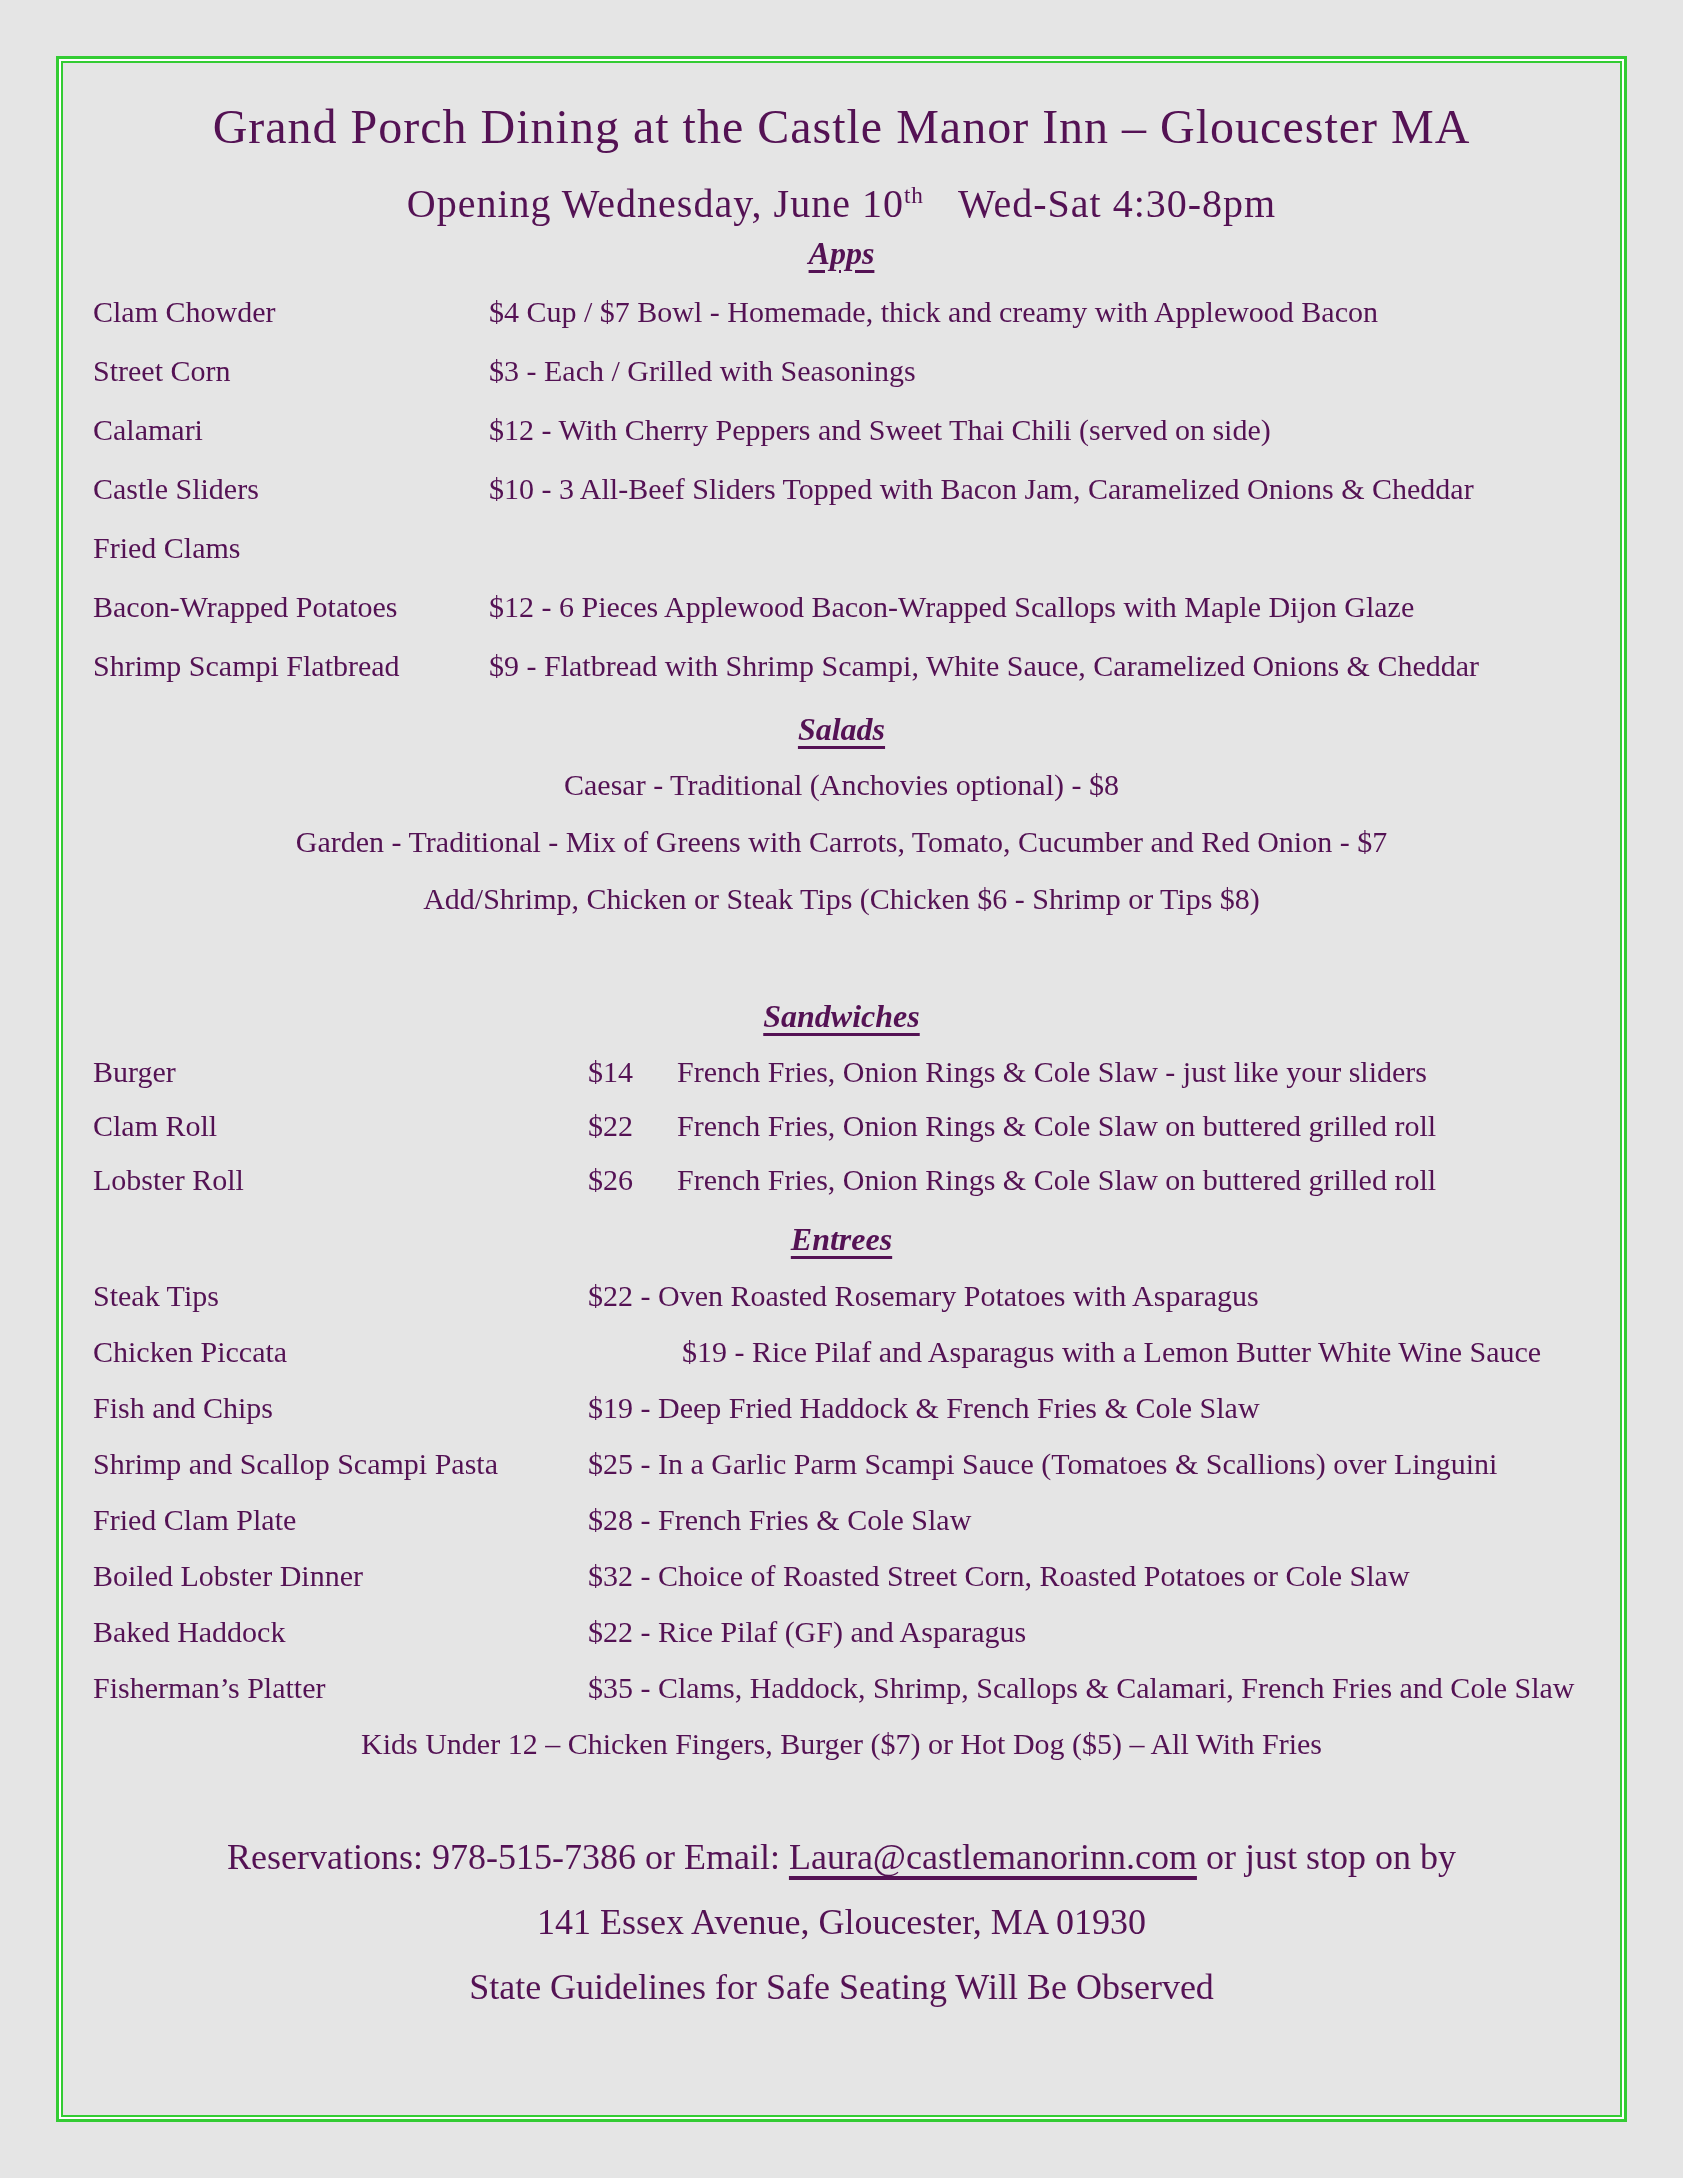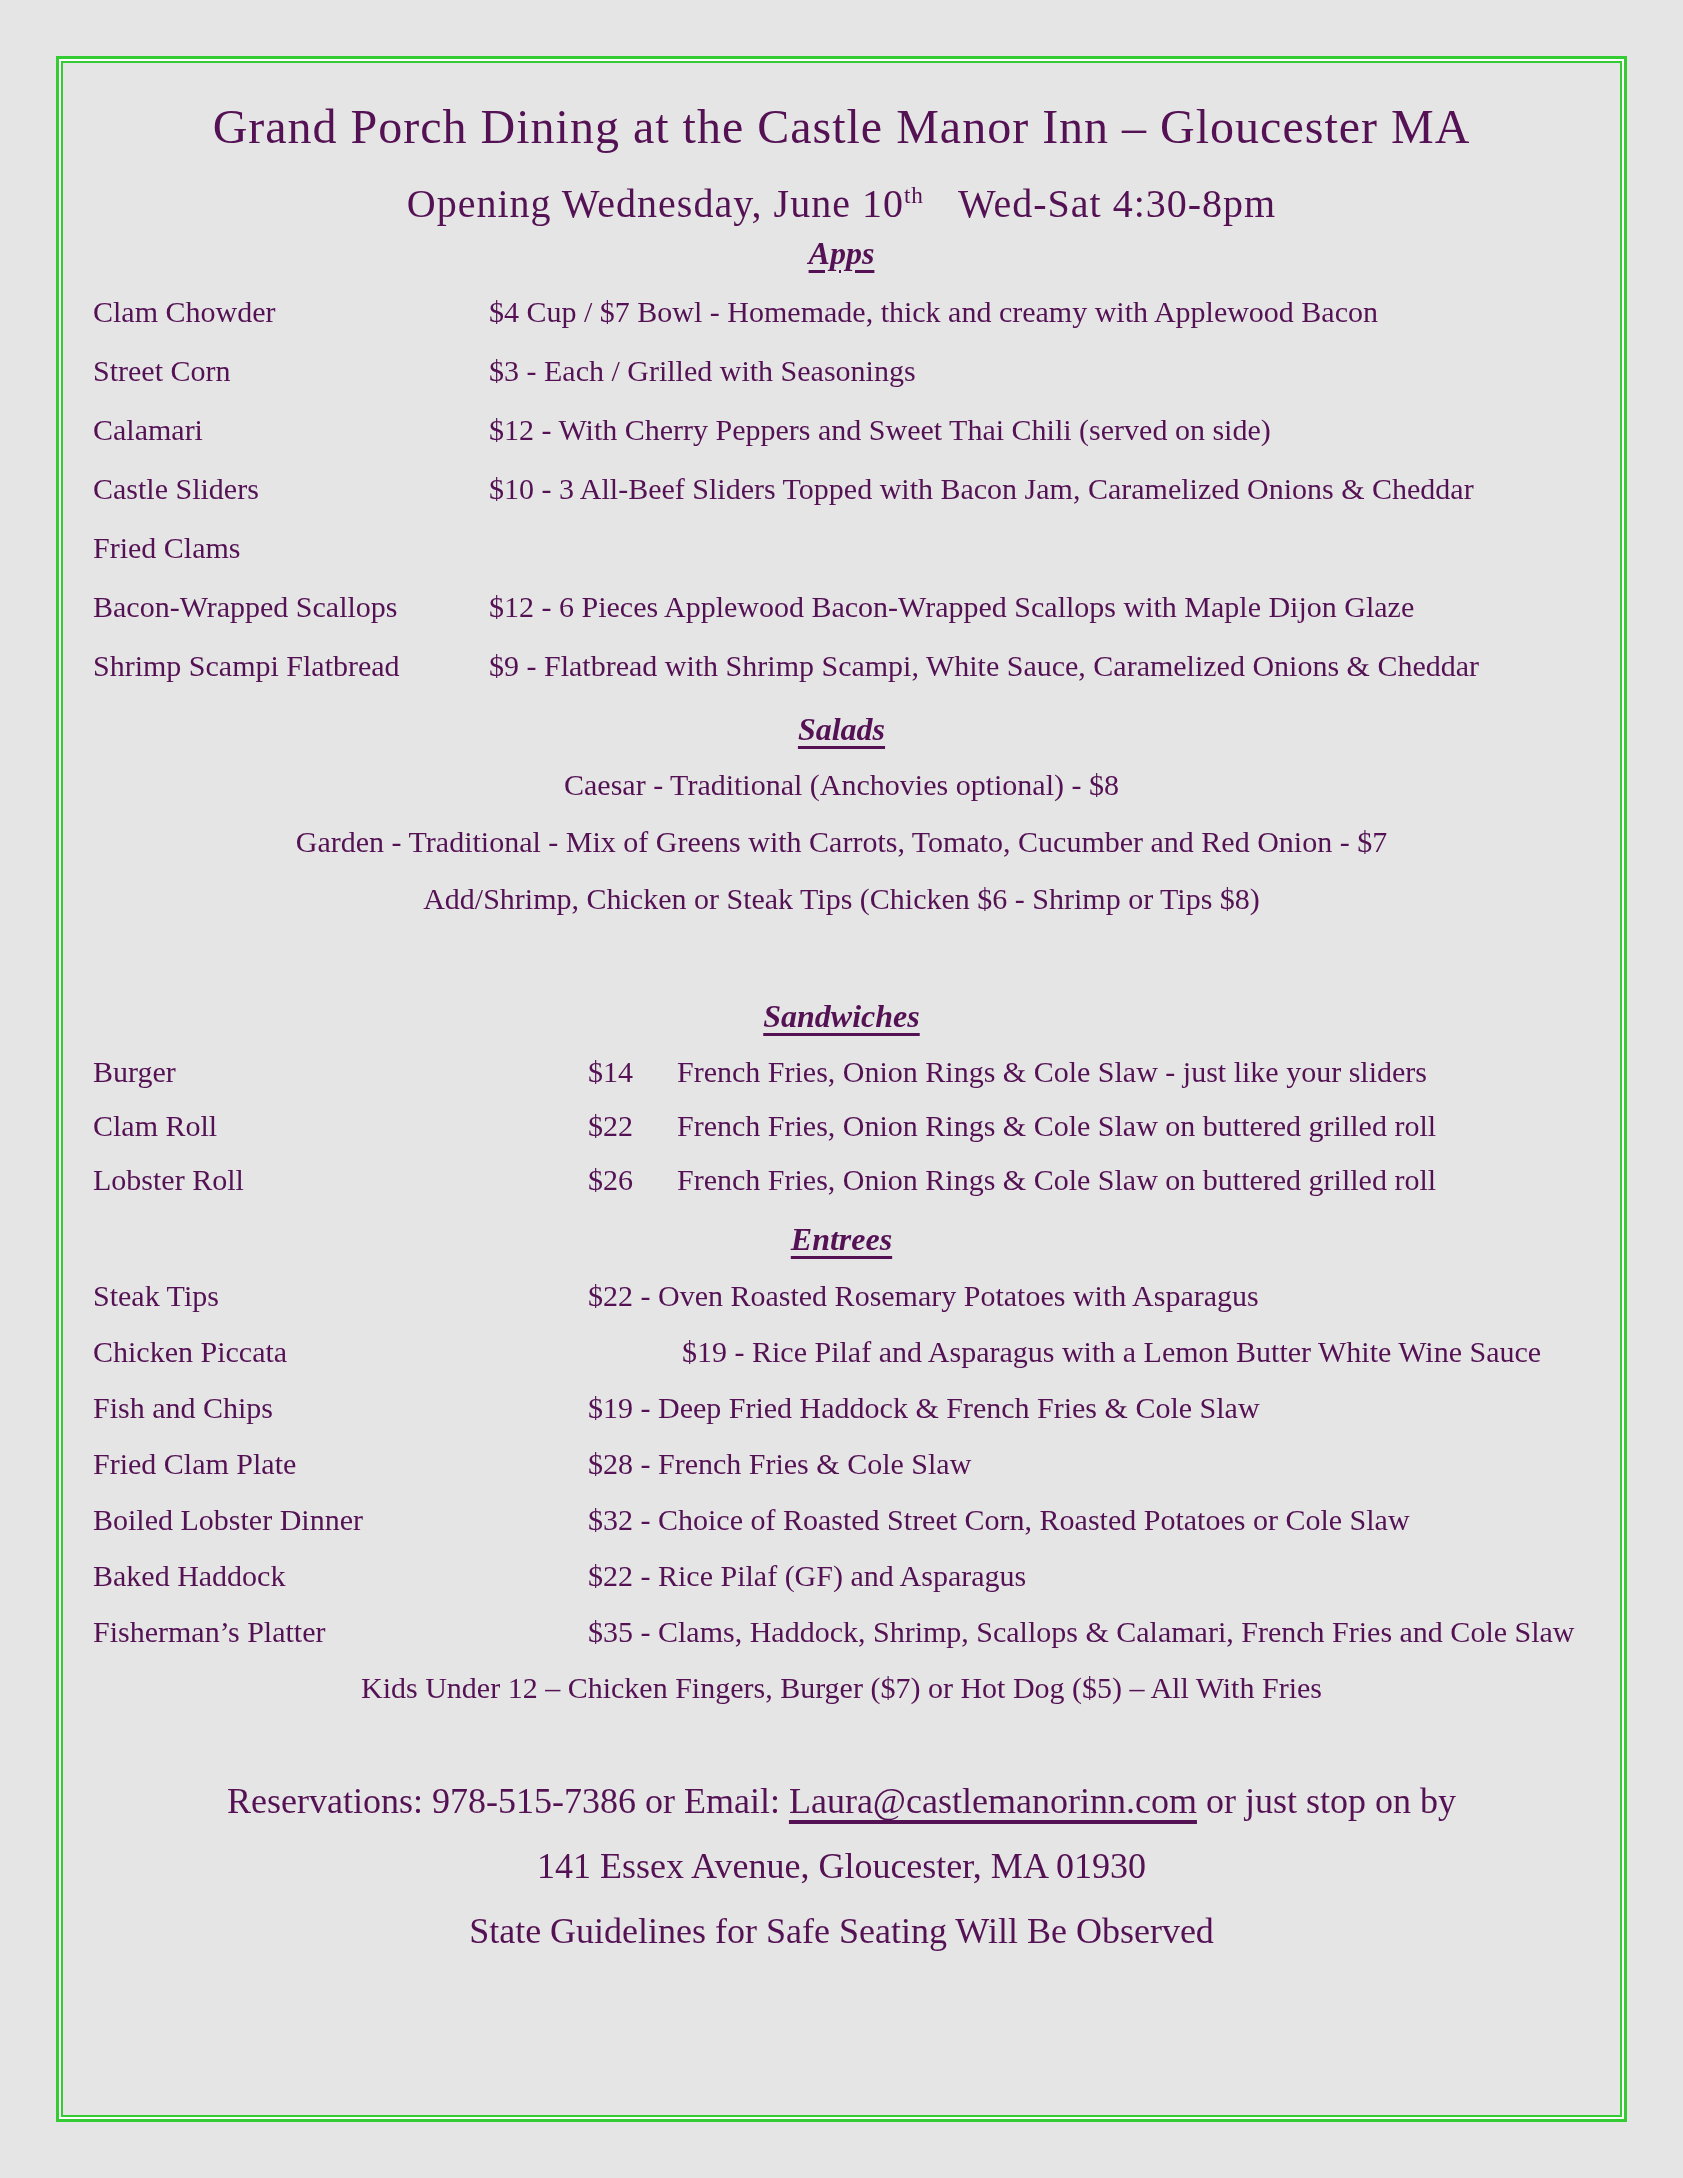--- a/index.html
+++ b/index.html
@@ -138,21 +138,21 @@
               <span>$12 - With Cherry Peppers and Sweet Thai Chili (served on side)</span>
             </div>
             <div class="row">
               <span>Castle Sliders</span>
               <span>$10 - 3 All-Beef Sliders Topped with Bacon Jam, Caramelized Onions &amp; Cheddar</span>
             </div>
             <div class="row">
               <span>Fried Clams</span>
             </div>
             <div class="row">
-              <span>Bacon-Wrapped Scallops</span>
+              <span>Bacon-Wrapped Potatoes</span>
               <span>$12 - 6 Pieces Applewood Bacon-Wrapped Scallops with Maple Dijon Glaze</span>
             </div>
             <div class="row">
               <span>Shrimp Scampi Flatbread</span>
               <span>$9 - Flatbread with Shrimp Scampi, White Sauce, Caramelized Onions &amp; Cheddar</span>
             </div>
           </div>
 
           <h2 class="section-heading" id="salads-heading">Salads</h2>
           <div class="salad-lines">
@@ -188,20 +188,24 @@
             </div>
             <div class="row">
               <span>Chicken Piccata</span>
               <span class="indent">$19 - Rice Pilaf and Asparagus with a Lemon Butter White Wine Sauce</span>
             </div>
             <div class="row">
               <span>Fish and Chips</span>
               <span>$19 - Deep Fried Haddock &amp; French Fries &amp; Cole Slaw</span>
             </div>
             <div class="row">
+              <span>Shrimp and Scallop Scampi Pasta</span>
+              <span>$25 - In a Garlic Parm Scampi Sauce (Tomatoes &amp; Scallions) over Linguini</span>
+            </div>
+            <div class="row">
               <span>Fried Clam Plate</span>
               <span>$28 - French Fries &amp; Cole Slaw</span>
             </div>
             <div class="row">
               <span>Boiled Lobster Dinner</span>
               <span>$32 - Choice of Roasted Street Corn, Roasted Potatoes or Cole Slaw</span>
             </div>
             <div class="row">
               <span>Baked Haddock</span>
               <span>$22 - Rice Pilaf (GF) and Asparagus</span>

